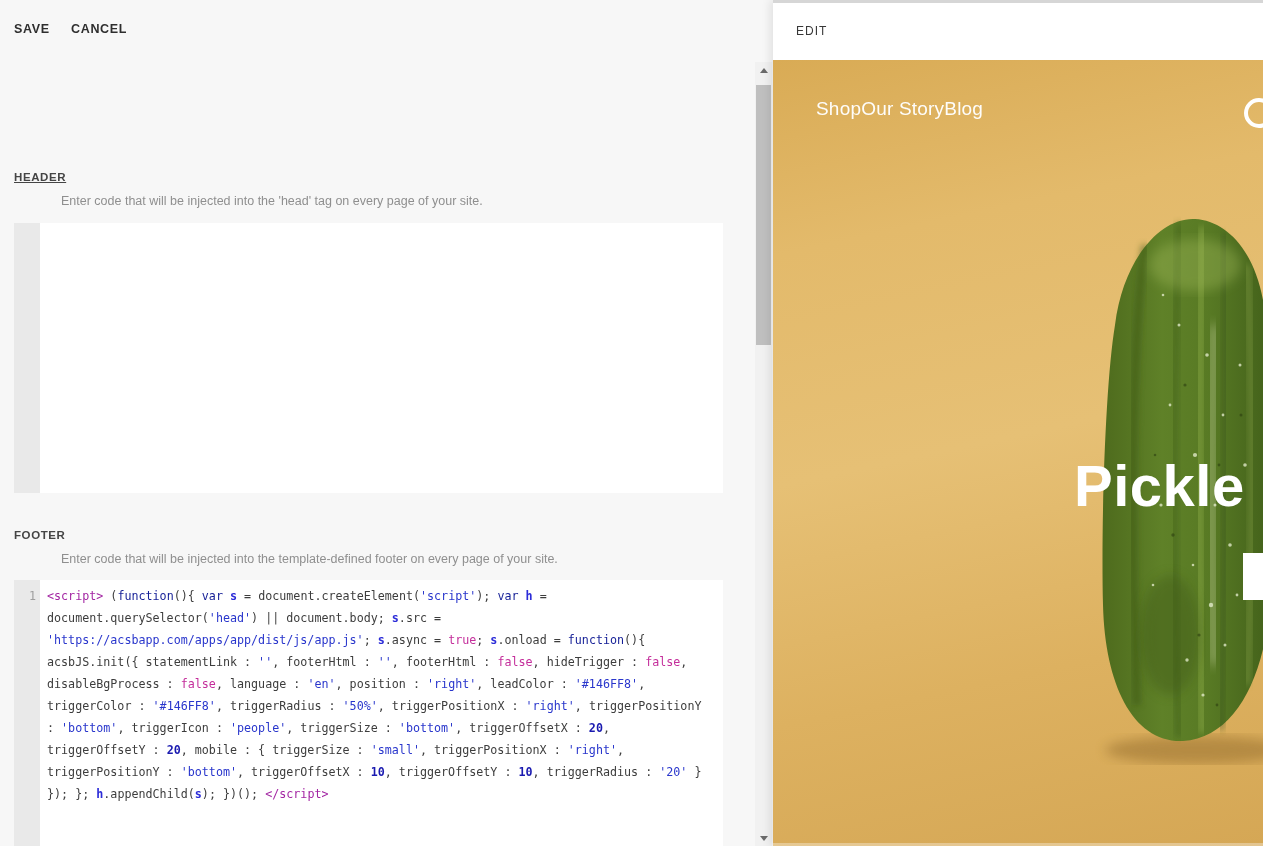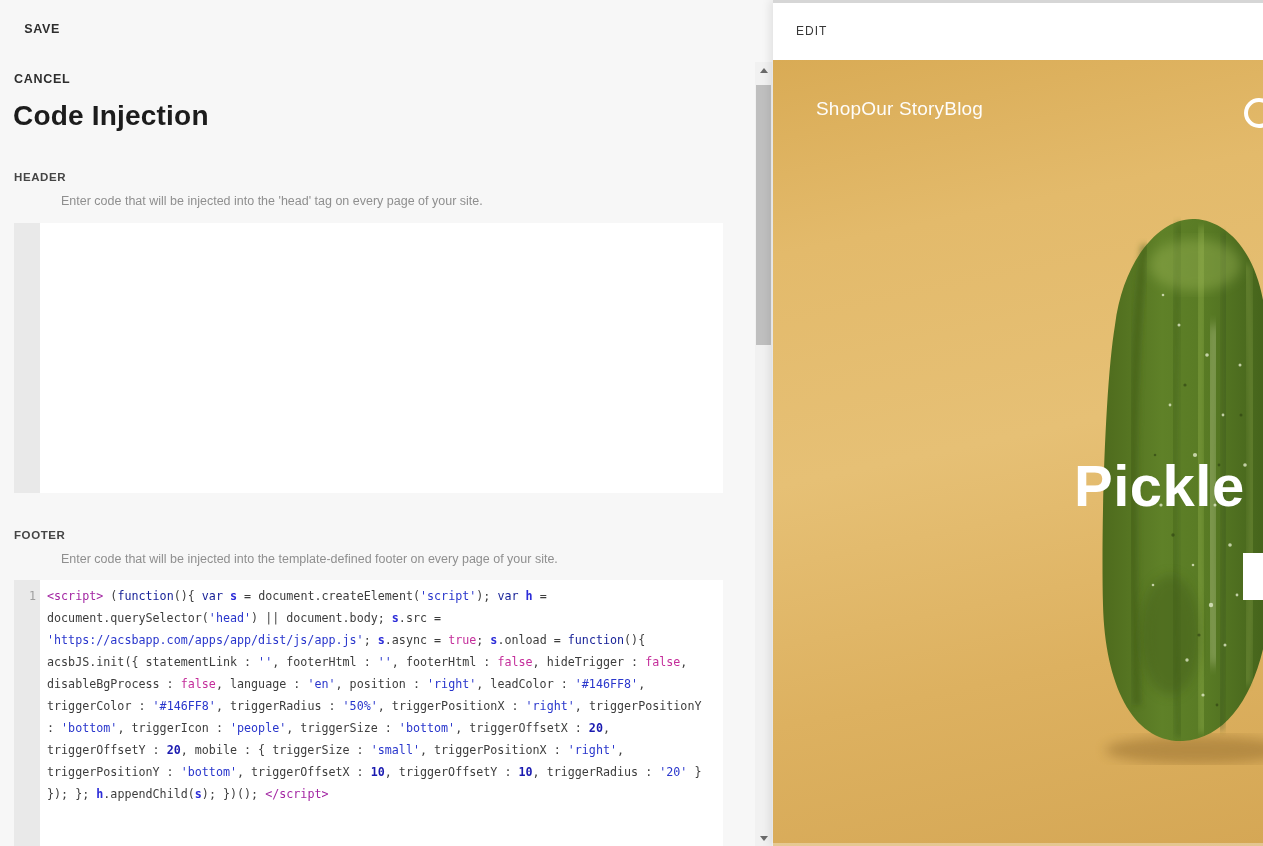--- a/index.html
+++ b/index.html
@@ -2,21 +2,21 @@
 <html style="--tk-plain: #3d3d3d; --tk-tag: #a326a3; --tk-kw: #141e96; --tk-def: #2c2cd8; --tk-str: #2936cc; --tk-atom: #c42e9b; --tk-num: #1a1ab0; --preview-bg: #e6c075;"><head>
 <meta charset="utf-8">
 <style>
   * { margin:0; padding:0; box-sizing:border-box; }
   html,body { width:1263px; height:846px; overflow:hidden; background:#f7f7f7;
               font-family:"Liberation Sans", sans-serif; }
   .app { position:relative; width:1263px; height:846px; }
 
   
   .left-panel { position:absolute; left:0; top:0; width:773px; height:846px; background:#f7f7f7; }
-  .toolbar { position:absolute; left:14px; top:22px; display:flex; gap:36px;flex-direction:column; }
+  .toolbar { position:absolute; left:14px; top:22px; display:flex; gap:21px; }
   .toolbar button { background:none; border:none; cursor:pointer; font-family:"Liberation Sans",sans-serif;
                     font-size:12.5px; letter-spacing:.7px; color:#2e2e2e; font-weight:600; padding:0; }
   .page-title { position:absolute; left:13px; top:100px; font-size:28px; font-weight:600;
                 color:#1c1c1c; letter-spacing:.2px; }
   .section-label { position:absolute; left:14px; font-size:11.5px; font-weight:700;
                    color:#454545; letter-spacing:.6px; }
   .section-desc  { position:absolute; left:14px; font-size:12.5px; color:#8f8f8f;margin-left:47px; }
   .editor { position:absolute; left:14px; width:709px; background:#ffffff; display:flex; }
   .gutter { width:26px; background:#e9e9e9; flex:0 0 26px;
             font-family:"DejaVu Sans Mono","Liberation Mono",monospace; font-size:11.7px;
@@ -64,23 +64,22 @@
 <body>
 
 <div class="app">
 
   <div class="left-panel">
     <div class="toolbar">
       <button>SAVE</button>
       <button>CANCEL</button>
     </div>
 
-    <h1 class="page-title">Code Injection</h1>
 
-    <div class="section-label" style="top:171px;">HEADER</div>
+    <div class="section-label" style="top:171px;text-decoration:underline;">HEADER</div>
     <div class="section-desc" style="top:194px;">Enter code that will be injected into the 'head' tag on every page of your site.</div>
     <div class="editor" style="top:223px; height:270px;">
       <div class="gutter"></div>
       <div class="code-area"></div>
     </div>
 
     <div class="section-label" style="top:529px;">FOOTER</div>
     <div class="section-desc" style="top:552px;">Enter code that will be injected into the template-defined footer on every page of your site.</div>
     <div class="editor" style="top:580px; height:266px;">
       <div class="gutter"><span>1</span></div>

